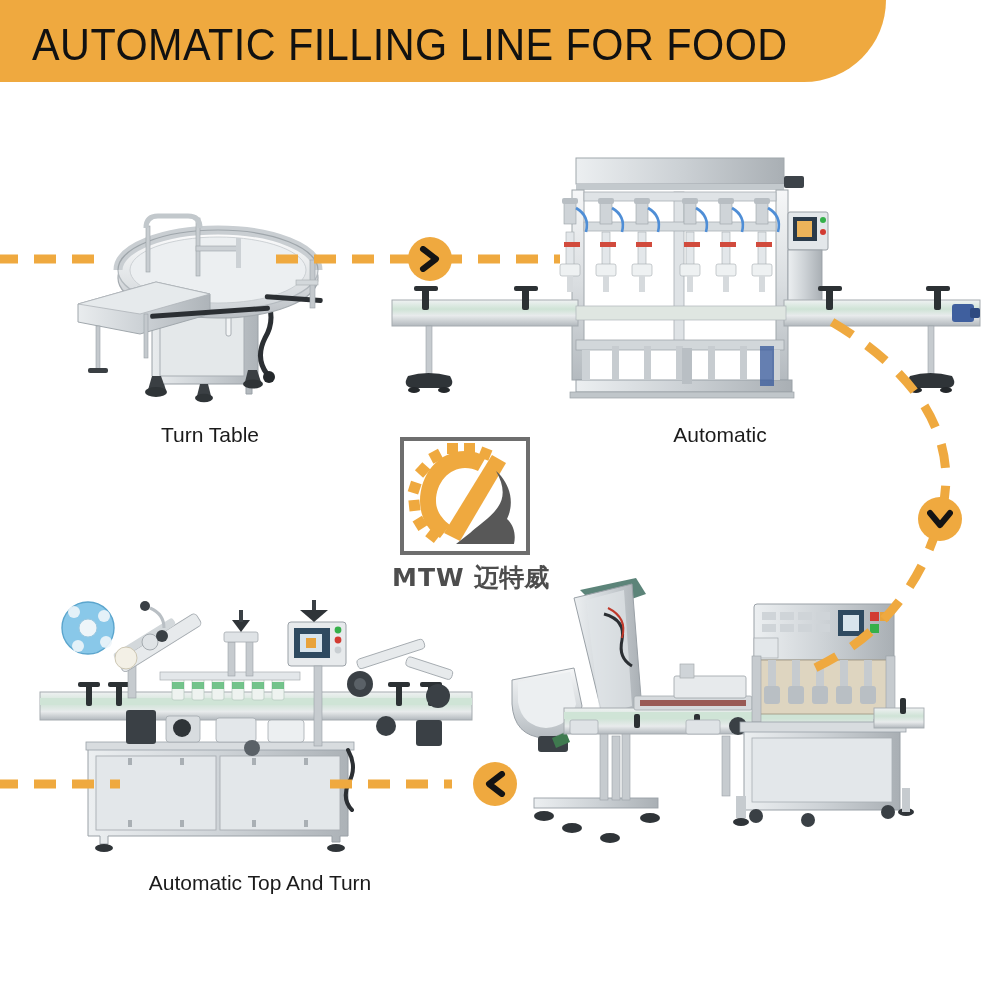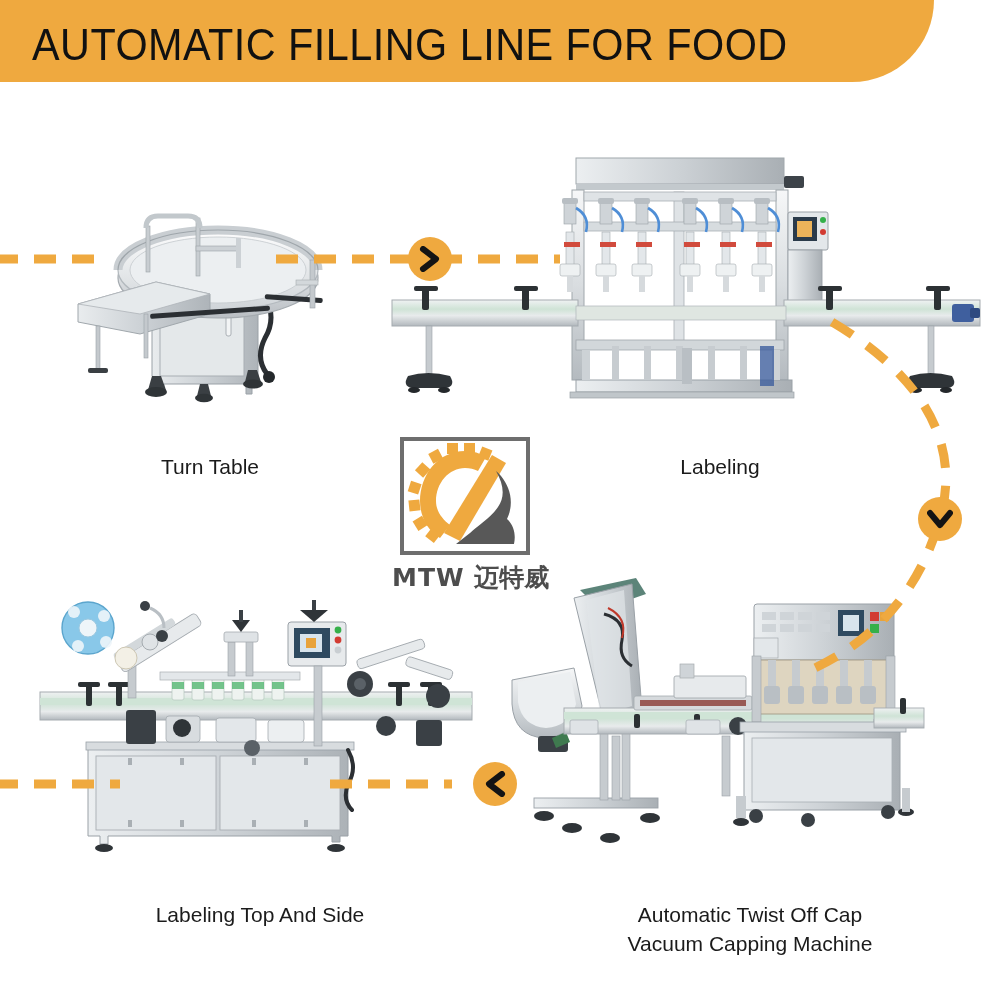--- a/index.html
+++ b/index.html
@@ -10,21 +10,20 @@
     overflow:hidden;
     position:relative;
   }
   #stage{position:absolute;left:0;top:0;width:1000px;height:1000px;background:#fff;}
 
   
   .banner{
     position:absolute;left:0;top:0;width:886px;height:82px;
     background:var(--accent,#efa93f);
     border-bottom-right-radius:82px;
-    padding-left:48px;
   }
   .banner-title{
     position:absolute;left:32px;top:20px;
     font-size:45px;line-height:50px;
     font-weight:400;
     letter-spacing:.5px;
     color:#111;
     font-family:"Liberation Sans Narrow","Liberation Sans","DejaVu Sans Condensed",sans-serif;
     transform:scaleX(.92);transform-origin:left top;
     white-space:nowrap;
@@ -37,21 +36,20 @@
     position:absolute;width:44px;height:44px;border-radius:50%;
     background:#efa93f;display:flex;align-items:center;justify-content:center;
   }
   .node-arrow svg{display:block;}
 
   
   .caption{
     position:absolute;text-align:center;color:#1b1b1b;
     font-size:21px;line-height:29px;font-weight:400;
     font-family:"Liberation Sans","DejaVu Sans",sans-serif;
-    margin-top:32px;
   }
 
   
   .logo{position:absolute;left:392px;top:437px;width:152px;height:165px;}
   .logo-box{
     position:absolute;left:8px;top:0;width:130px;height:118px;
     border:4px solid #6e6e6e;background:#fff;box-sizing:border-box;
   }
   .logo-text{
     position:absolute;left:0;top:124px;width:152px;text-align:center;
@@ -554,31 +552,27 @@
     <svg width="22" height="26" viewBox="0 0 22 26">
       <path d="M18 3 L5 13 L18 23" fill="none" stroke="#141414" stroke-width="6" stroke-linecap="round" stroke-linejoin="round"></path>
     </svg>
   </div>
 
   <div class="caption" style="left:60px;top:420px;width:300px;">
     <div>Turn Table</div>
   </div>
 
   <div class="caption" style="left:570px;top:420px;width:300px;">
-    <div>Labeling</div>
+    <div>Automatic</div>
   </div>
 
   <div class="caption" style="left:40px;top:868px;width:440px;">
-    <div>Labeling Top And Side</div>
-  </div>
-
-  <div class="caption" style="left:530px;top:868px;width:440px;">
-    <div>Automatic Twist Off Cap</div>
-    <div>Vacuum Capping Machine</div>
-  </div>
+    <div>Automatic Top And Turn</div>
+  </div>
+
 
   <div class="logo">
     <div class="logo-box">
       <svg width="122" height="110" viewBox="0 0 122 110">
 
         <g fill="#efa93f">
           <path d="M61 10 C 34 10 16 34 16 60 C 16 76 24 90 36 97 L 46 84 C 38 78 32 70 32 60 C 32 42 45 27 61 27 C 66 27 70 28 74 30 L 82 16 C 76 12 69 10 61 10 Z"></path>
 
           <rect x="43" y="2" width="11" height="11"></rect>
           <rect x="60" y="2" width="11" height="11"></rect>

